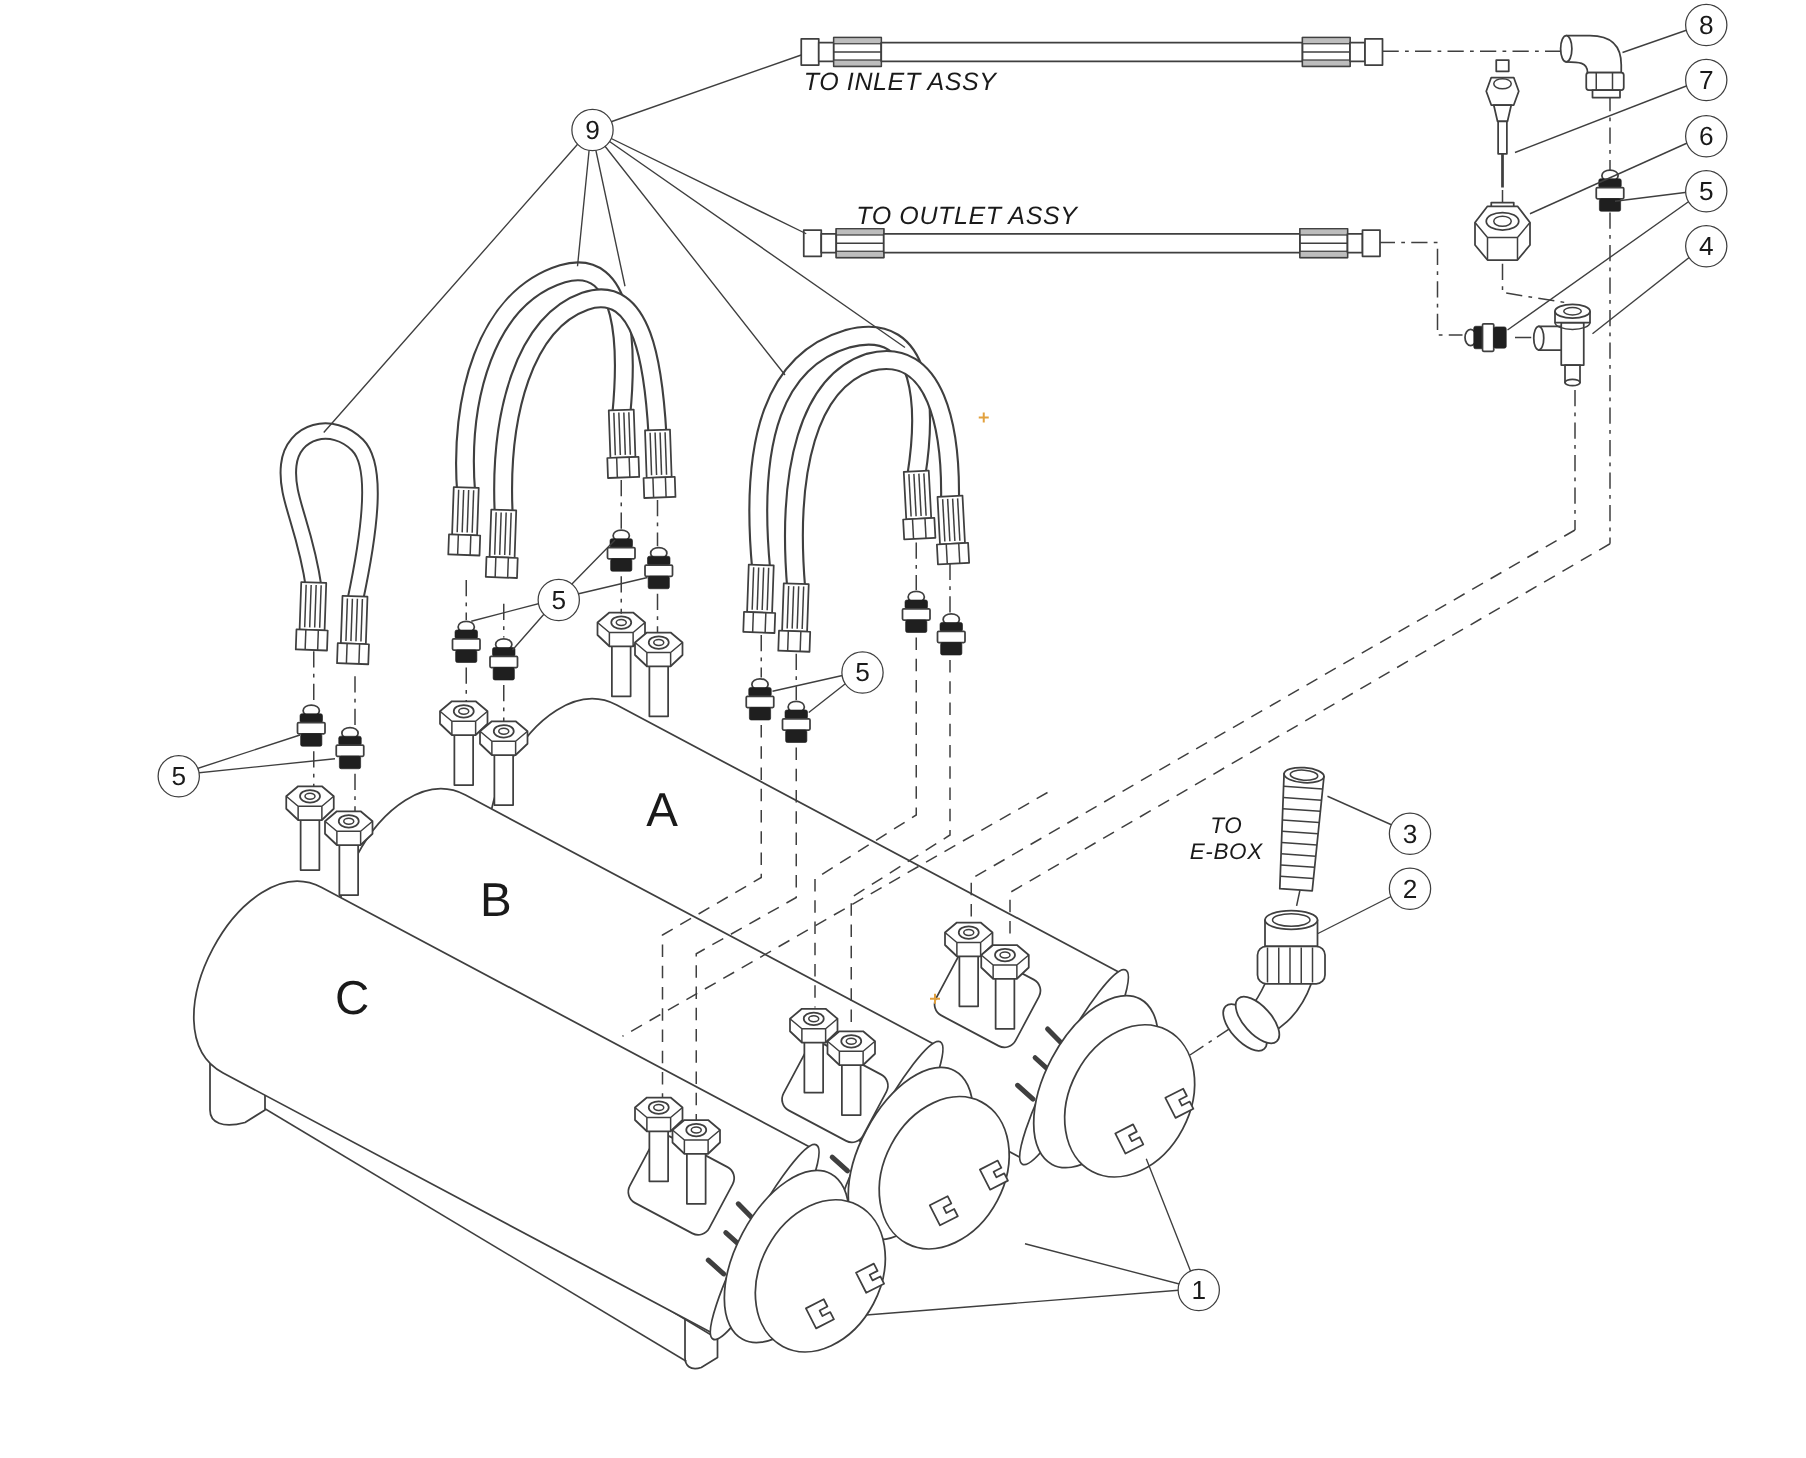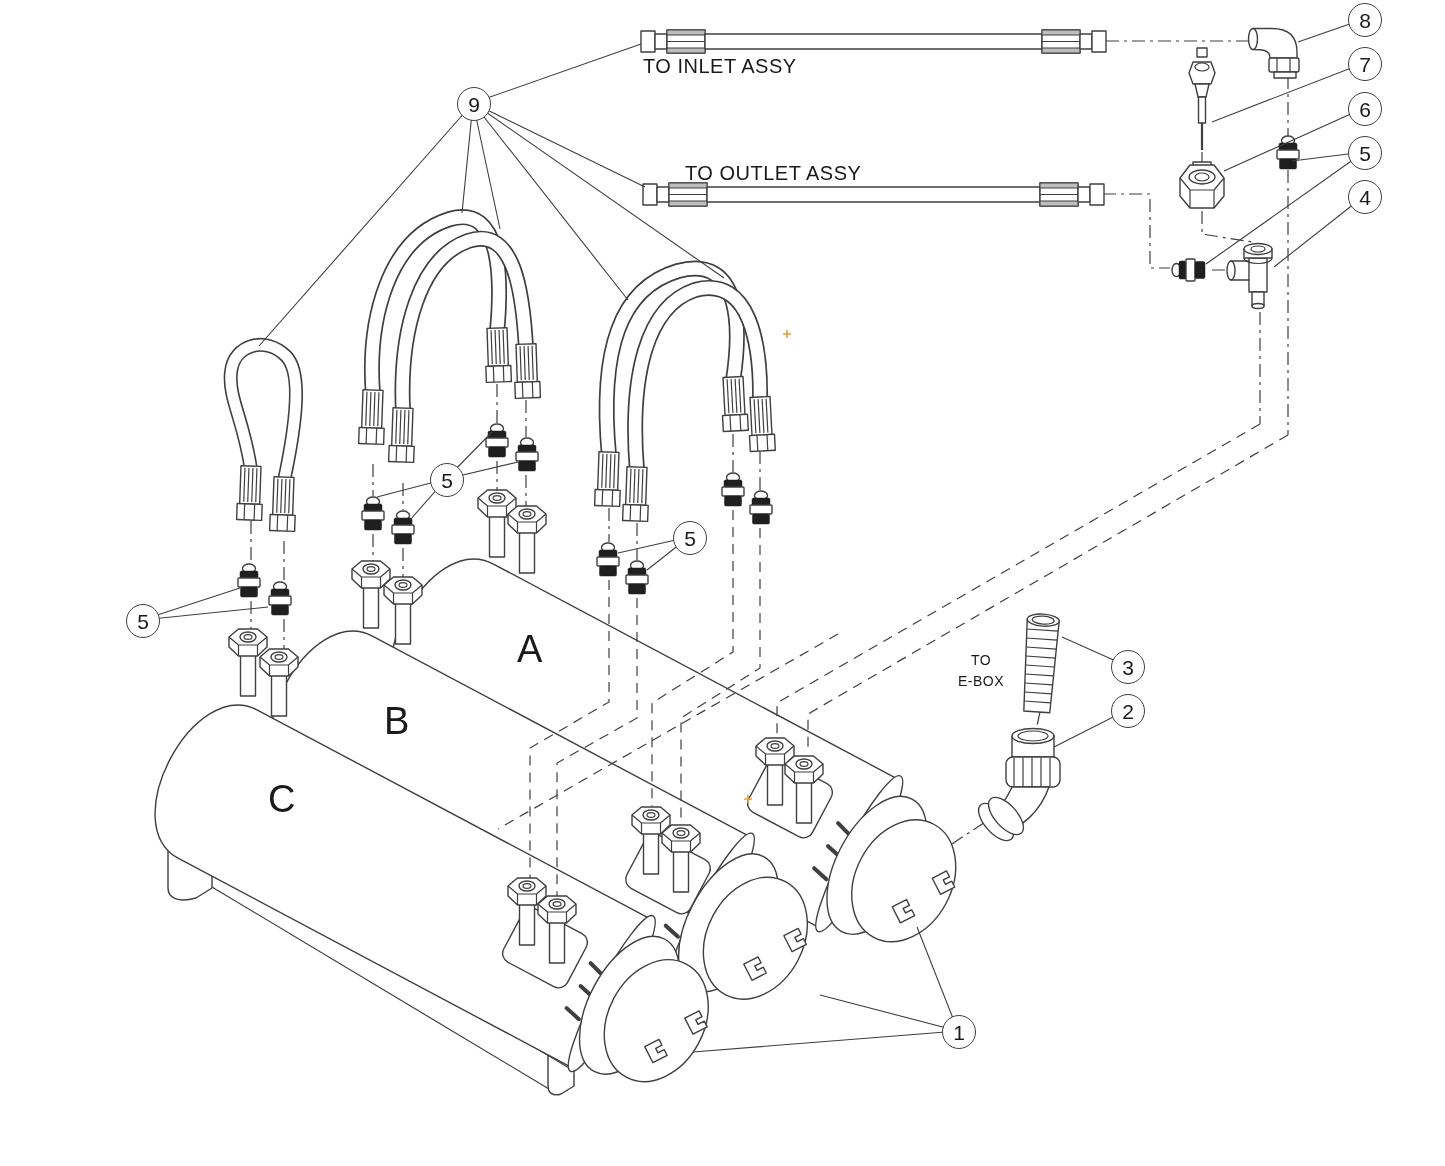--- a/index.html
+++ b/index.html
@@ -17,24 +17,24 @@
   .hosei2{fill:none;stroke:#ffffff;stroke-width:10.8;}
   .ld{fill:none;stroke:#3f3f3f;stroke-width:1.1;}
   .dd{fill:none;stroke:#3f3f3f;stroke-width:1.2;stroke-dasharray:13 5 3 5;}
   .dsh{fill:none;stroke:#3f3f3f;stroke-width:1.2;stroke-dasharray:10 7;}
   .stud{stroke:#3f3f3f;stroke-width:4;stroke-linecap:round;}
   .mark{stroke:#E2A13E;stroke-width:1.6;fill:none;}
   
   .callout{position:absolute;width:32px;height:32px;border:1.7px solid #3f3f3f;border-radius:50%;
            background:#fff;display:flex;align-items:center;justify-content:center;
            font-size:21px;line-height:1;z-index:5;}
-  .lbl{position:absolute;z-index:4;font-size:20px;letter-spacing:.5px;white-space:pre;}
+  .lbl{position:absolute;z-index:4;font-size:20px;letter-spacing:.5px;white-space:pre;font-style:italic;}
   .lbl.center{text-align:center;}
   .vlabel{position:absolute;z-index:4;font-size:38px;}
-  .ebox{font-size:14px;line-height:21px;}
+  .ebox{font-size:18px;line-height:21px;}
 </style>
 </head>
 <body>
 
 <div class="stage">
 
 <svg width="1445" height="1166" viewBox="0 0 1445 1166">
   <defs>
     <g id="hexport">
       <rect class="w" x="-7.5" y="4" width="15" height="48"></rect>

